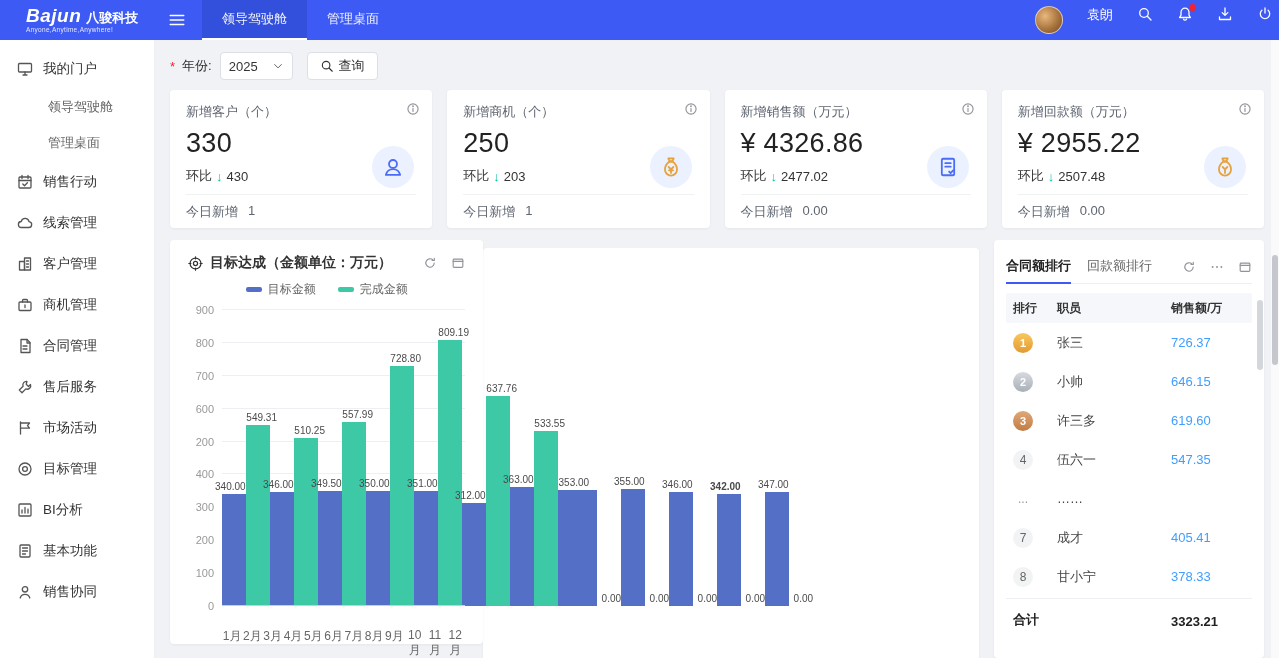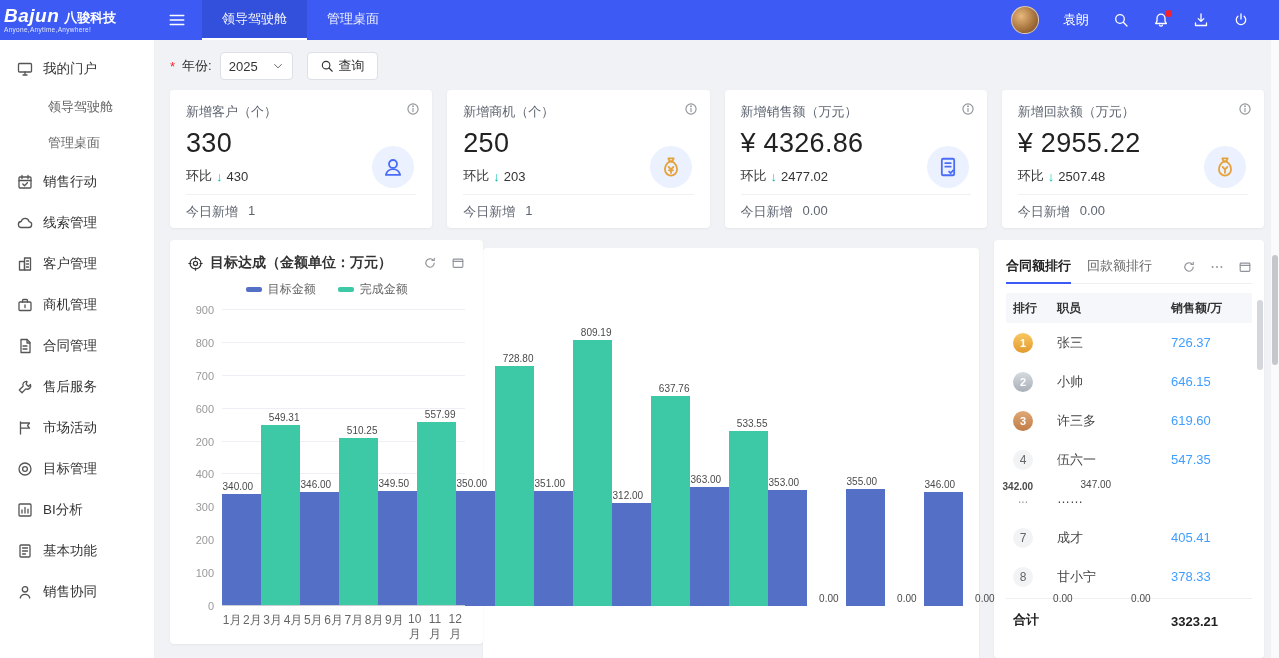--- a/index.html
+++ b/index.html
@@ -6,30 +6,30 @@
   html,body { margin:0; padding:0; }
   body {
     width:1279px; height:658px; overflow:hidden; position:relative;
     font-family:"Liberation Sans","DejaVu Sans",sans-serif;
     background:#F0F2F5; color:#333;
   }
   .icon svg, .tb-icon svg, [data-icon] svg { display:block; }
 
   
   .topbar{position:absolute;top:0;left:0;right:0;height:40px;background:#3D5AF5;display:flex;align-items:center;color:#fff;z-index:20;}
-  .logo{width:152px;padding-left:4px;line-height:1.05;}
+  .logo{width:152px;padding-left:26px;line-height:1.05;}
   .logo-line1{display:flex;align-items:baseline;}
   .logo-en{font-style:italic;font-weight:bold;font-size:19px;letter-spacing:.5px;}
   .logo-cn{font-size:13px;font-weight:700;margin-left:5px;}
   .logo-tag{font-size:6.5px;opacity:.85;letter-spacing:.3px;margin-top:1px;}
   .tb-menu{margin:0 16px;display:flex;cursor:pointer;}
   .top-tabs{display:flex;height:40px;}
   .top-tab{padding:0 20px;display:flex;align-items:center;font-size:13px;color:rgba(255,255,255,.92);cursor:pointer;border-bottom:2px solid transparent;}
   .top-tab.active{background:#3350DC;border-bottom:2px solid #fff;}
-  .topbar-right{margin-left:auto;display:flex;align-items:center;gap:24px;padding-right:30px;}
+  .topbar-right{margin-left:auto;display:flex;align-items:flex-start;gap:24px;padding-right:6px;}
   .avatar{width:28px;height:28px;border-radius:50%;background:radial-gradient(circle at 35% 35%,#E8B87D 0%,#A8743E 55%,#6E4520 100%);border:1px solid rgba(255,255,255,.6);}
   .username{font-size:13px;}
   .tb-icon{display:flex;cursor:pointer;position:relative;color:#fff;}
   .bell-dot{position:absolute;top:-2px;right:-3px;width:7px;height:7px;background:#F5222D;border-radius:50%;}
 
   
   .sidebar{position:absolute;top:40px;left:0;bottom:0;width:155px;background:#fff;border-right:1px solid #EEF0F4;padding-top:8px;overflow:hidden;}
   .side-item{display:flex;align-items:center;gap:10px;height:41px;padding:0 17px;font-size:13.5px;color:#333;cursor:pointer;}
   .side-item .icon{color:#555;display:flex;}
   .side-sub{height:36px;padding-left:48px;font-size:13px;color:#666;display:flex;align-items:center;cursor:pointer;}
@@ -73,25 +73,25 @@
   .legend-label{font-size:12px;color:#666;}
 
   .chart-body{display:flex;height:296px;margin-top:10px;}
   .y-axis{width:34px;position:relative;}
   .y-tick{position:absolute;right:8px;transform:translateY(50%);font-size:11px;color:#999;}
   .plot{flex:1;position:relative;}
   .gridline{position:absolute;left:0;right:0;border-top:1px solid #EDEFF4;}
   .gridline.baseline{border-top:1px solid #C9CDD4;z-index:3;}
   .bars{position:absolute;top:0;left:0;right:0;bottom:0;display:flex;}
   .bar-group{flex:1;display:flex;align-items:flex-end;justify-content:center;}
-  .bar{width:39px;position:relative;}
+  .bar{width:24px;position:relative;}
   .bar-label{position:absolute;bottom:100%;margin-bottom:2px;font-size:10px;color:#4a4a4a;white-space:nowrap;z-index:4;left:50%;}
   .bar.s0 .bar-label{transform:translateX(-62%);}
   .bar.s1 .bar-label{transform:translateX(-38%);}
-  .months{display:flex;margin-left:34px;margin-top:6px;}
+  .months{display:flex;margin-left:34px;margin-top:22px;}
   .month{flex:1;text-align:center;font-size:12px;color:#666;}
 
   
   .rank-card{width:270px;background:#fff;border-radius:4px;box-shadow:0 1px 3px rgba(0,0,0,.05);padding:10px 12px;height:418px;position:relative;overflow:hidden;}
   .rank-header{display:flex;align-items:center;border-bottom:1px solid #EDEFF2;height:34px;}
   .rank-tab{font-size:13px;color:#666;margin-right:16px;cursor:pointer;height:34px;display:flex;align-items:center;border-bottom:2px solid transparent;}
   .rank-tab.active{color:#222;font-weight:700;border-bottom:2px solid #3D5AF5;}
   .rank-colhead{display:flex;background:#F5F7FA;height:30px;align-items:center;font-size:12px;color:#333;font-weight:700;margin-top:9px;padding:0 7px;border-radius:2px;}
   .col-rank{width:44px;}
   .col-name{flex:1;}

